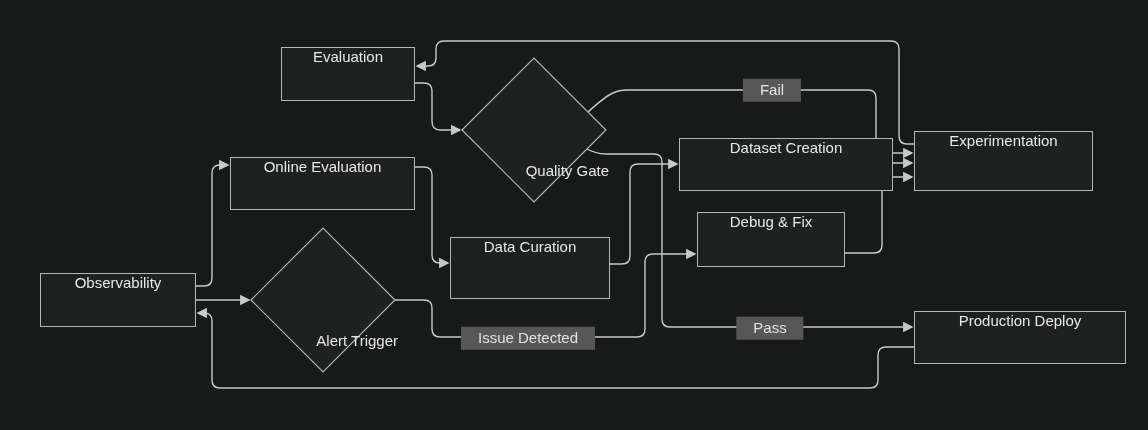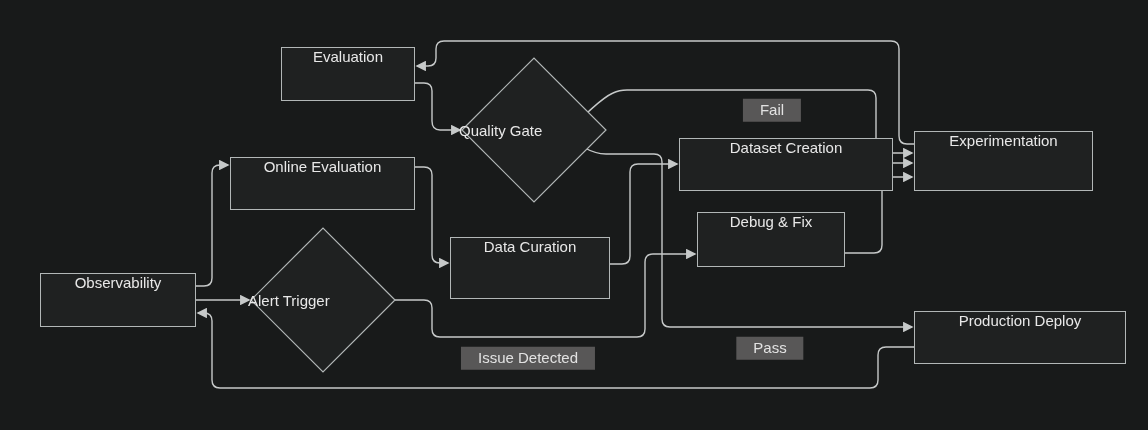--- a/index.html
+++ b/index.html
@@ -30,34 +30,34 @@
     display:flex;align-items:flex-start;justify-content:center;
     color:var(--text);
     font-size:15px;
     box-sizing:border-box;
     text-align:center;
   }
   .diamond-label{
     position:absolute;
     width:150px;
     transform:translate(-50%,-50%);
-    text-align:left;
+    text-align:right;
     color:var(--text);
     font-size:15px;
+    margin-top:40px;
   }
   .edge-label{
     position:absolute;
     transform:translate(-50%,-50%);
     background:var(--edge-label-bg);
     color:var(--edge-label-text);
     font-size:15px;
     line-height:1.1;
     padding:3px 17px;
     white-space:nowrap;
-    margin-top:20px;
   }
 </style>
 </head>
 <body>
 
 <div class="stage">
 
   <svg class="edge-layer" width="1148" height="430" viewBox="0 0 1148 430">
     <defs>
       <marker id="arrowhead" viewBox="0 0 10 10" refX="8.5" refY="5" markerWidth="7.5" markerHeight="7.5" orient="auto-start-reverse">

